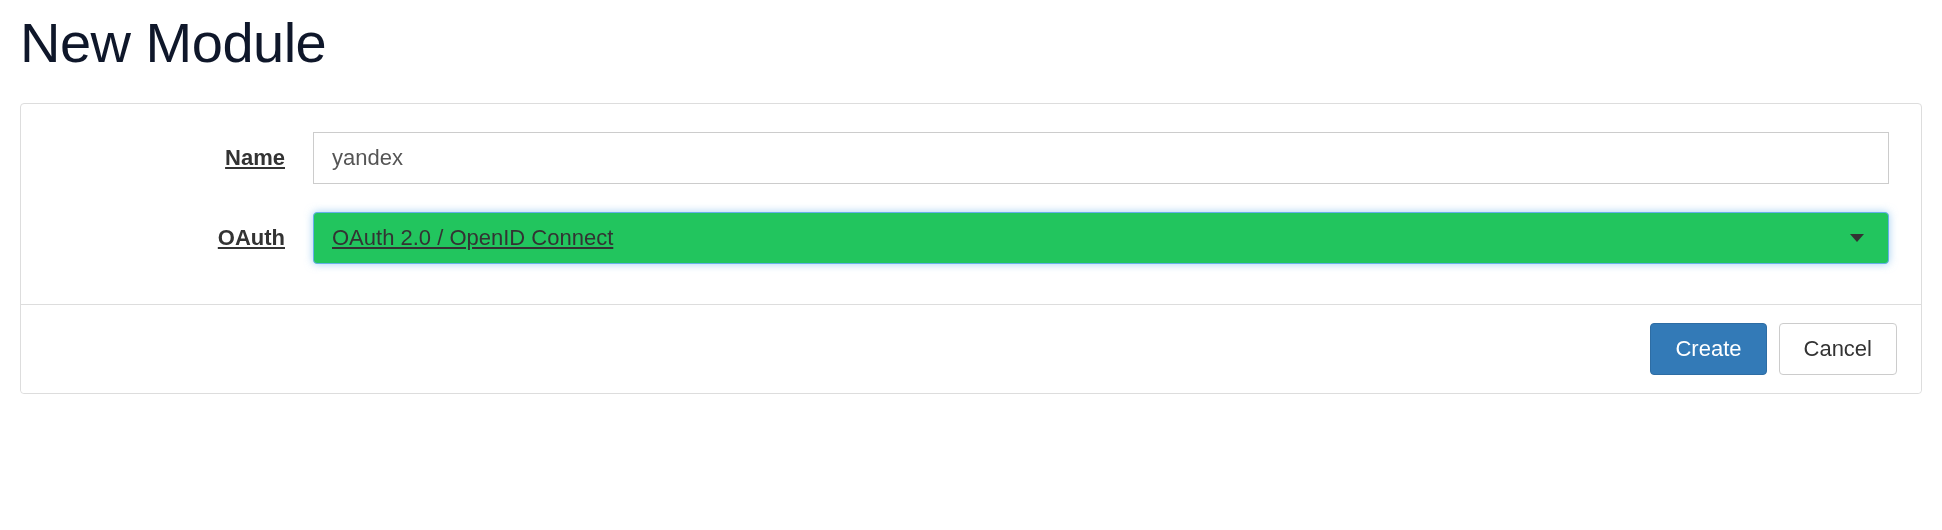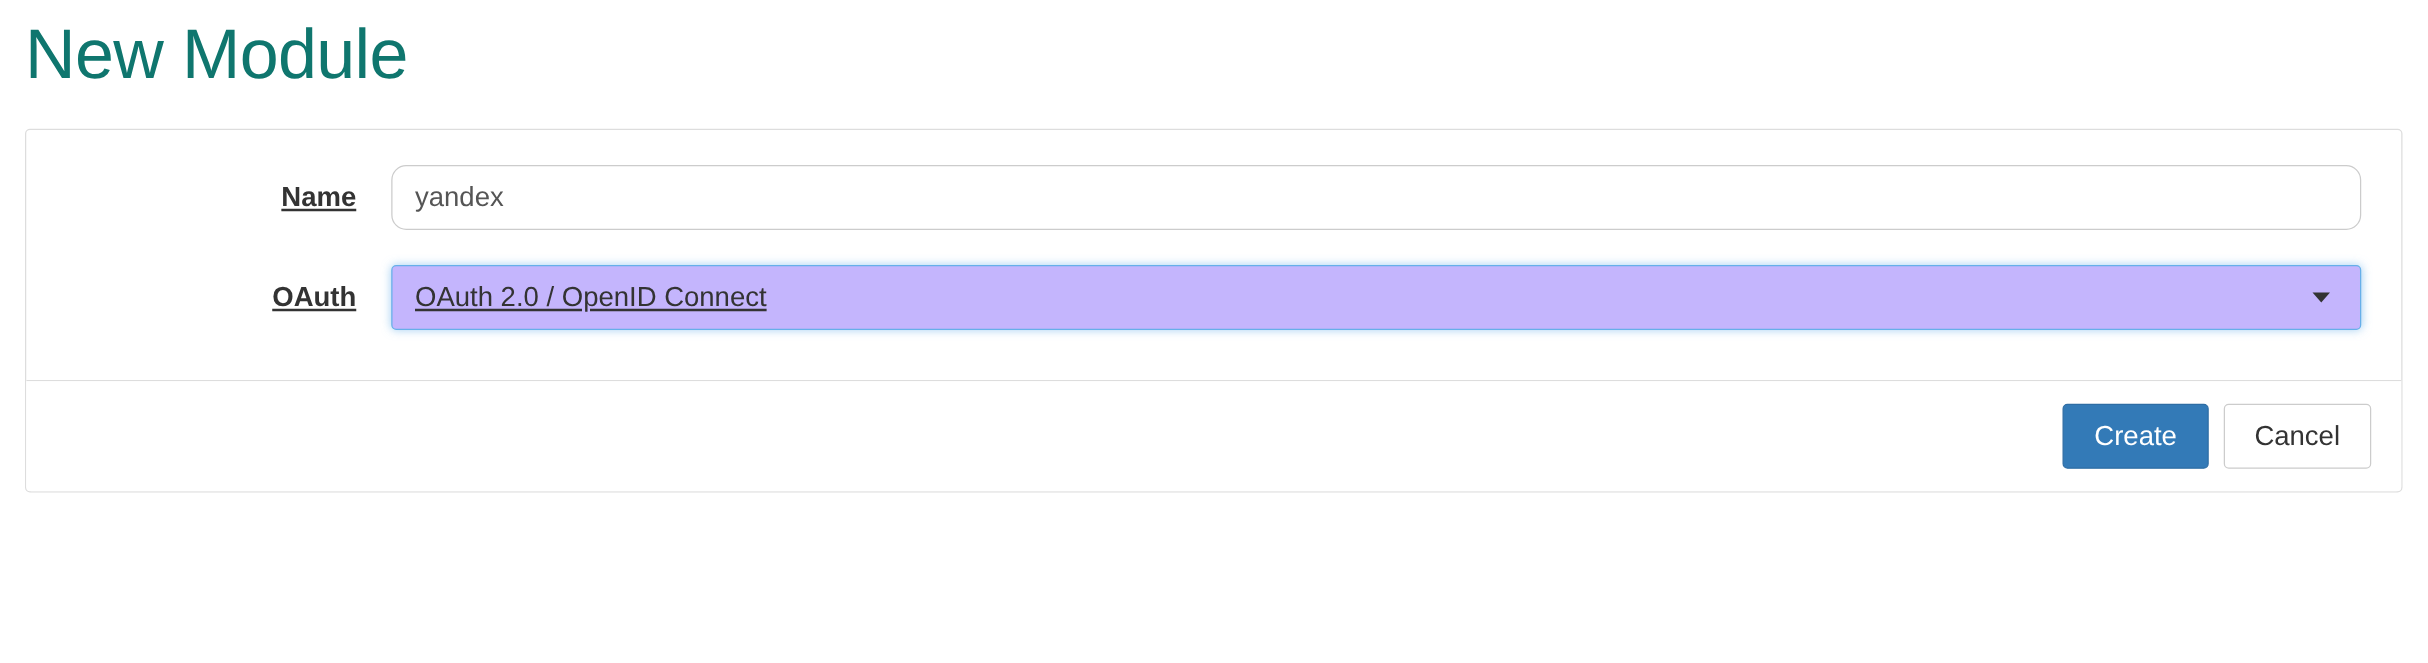--- a/index.html
+++ b/index.html
@@ -9,21 +9,21 @@
     }
     body {
       font-family: "Helvetica Neue", Helvetica, Arial, sans-serif;
       color: #333;
       background: #fff;
       padding: 10px 20px;
     }
     .page-title {
       font-size: 56px;
       font-weight: 200;
-      color: #0f766e;
+      color: #0f172a;
       margin-bottom: 28px;
       letter-spacing: -0.5px;
     }
     .panel {
       border: 1px solid #ddd;
       border-radius: 4px;
       background: #fff;
     }
     .panel-body {
       padding: 28px 32px 40px 32px;
@@ -49,30 +49,30 @@
       flex: 1;
     }
     .form-input {
       width: 100%;
       height: 52px;
       padding: 10px 18px;
       font-size: 22px;
       color: #555;
       background: #fff;
       border: 1px solid #ccc;
-      border-radius: 12px;
+      border-radius: 0;
       outline: none;
     }
     .form-select {
       width: 100%;
       height: 52px;
       padding: 10px 18px;
       font-size: 22px;
       color: #333;
-      background: #c4b5fd;
+      background: #22c55e;
       border: 1px solid #66afe9;
       border-radius: 4px;
       outline: none;
       box-shadow: 0 0 8px rgba(102,175,233,0.6);
       display: flex;
       align-items: center;
       justify-content: space-between;
       cursor: pointer;
     }
     .caret-icon {

